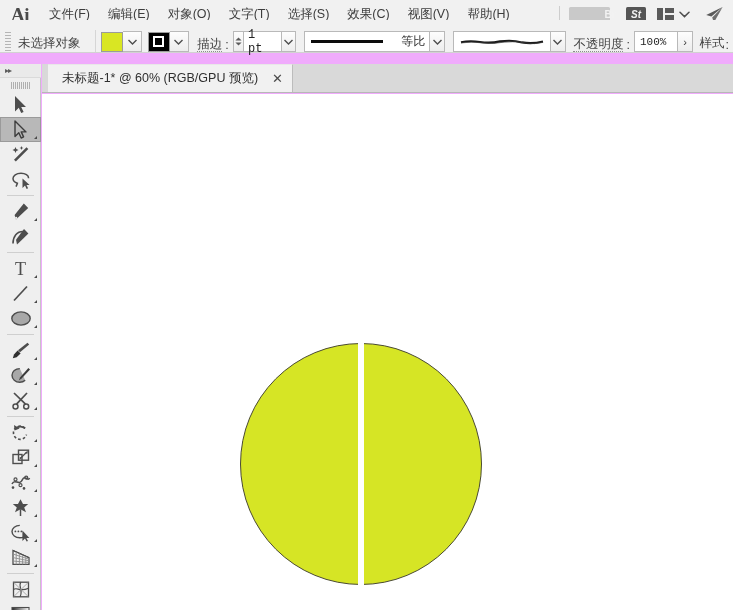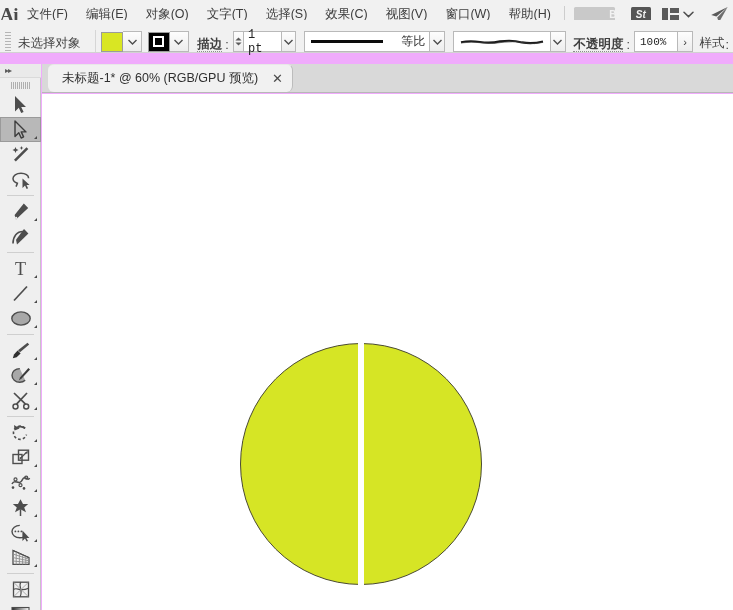--- a/index.html
+++ b/index.html
@@ -108,21 +108,20 @@
     width: 19px; height: 21px;
     border: 1px solid #b9b9b9; border-left: none;
     background: linear-gradient(#fdfdfd, #ededed);
     display: flex; align-items: center; justify-content: center;
     cursor: default;
   }
   .dotted-label {
     font-size: 12.5px; color: #3f3f3f; white-space: nowrap;
     border-bottom: 1px dotted #8b8b8b; line-height: 14px;
     margin-right: 2px;
-    font-weight: bold;
   }
   .colon { font-size: 12.5px; color: #3f3f3f; margin: 0 4px 0 1px; }
   .spinner {
     width: 13px; height: 21px;
     border: 1px solid #b9b9b9; border-right: none;
     background: linear-gradient(#fdfdfd, #ededed);
     display: flex; flex-direction: column;
     align-items: center; justify-content: center; gap: 1px;
   }
   .num-field {
@@ -171,21 +170,20 @@
     border-bottom: 1px solid #b7b7b7;
     display: flex; align-items: flex-end;
   }
   .doc-tab {
     height: 28px; background: #f1f1f1;
     border-right: 1px solid #bcbcbc;
     border-top: 1px solid #e8e8e8;
     display: flex; align-items: center;
     padding: 0 9px 0 14px;
     margin-left: 6px;
-    border-radius: 6px;
   }
   .doc-tab-title {
     font-size: 12.5px; color: #2f2f2f; white-space: nowrap;
   }
   .tab-close {
     margin-left: 14px; font-size: 13px; color: #4a4a4a;
     line-height: 1; cursor: default; font-family: "Liberation Sans", sans-serif;
   }
 
   
@@ -262,23 +260,20 @@
           <span>文字(T)</span>
         </div>
       <div class="menu-item">
           <span>选择(S)</span>
         </div>
       <div class="menu-item">
           <span>效果(C)</span>
         </div>
       <div class="menu-item">
           <span>视图(V)</span>
-        </div>
-      <div class="menu-item">
-          <span>窗口(W)</span>
         </div>
       <div class="menu-item">
           <span>帮助(H)</span>
         </div>
     </div>
     <div class="menubar-right">
       <div class="mb-sep"></div>
       <div class="badge-br" style="background: rgb(201, 201, 201);">Br</div>
       <div class="badge-st" style="background: rgb(85, 85, 85); font-style: italic;">St</div>
       <div class="arrange-ico">

